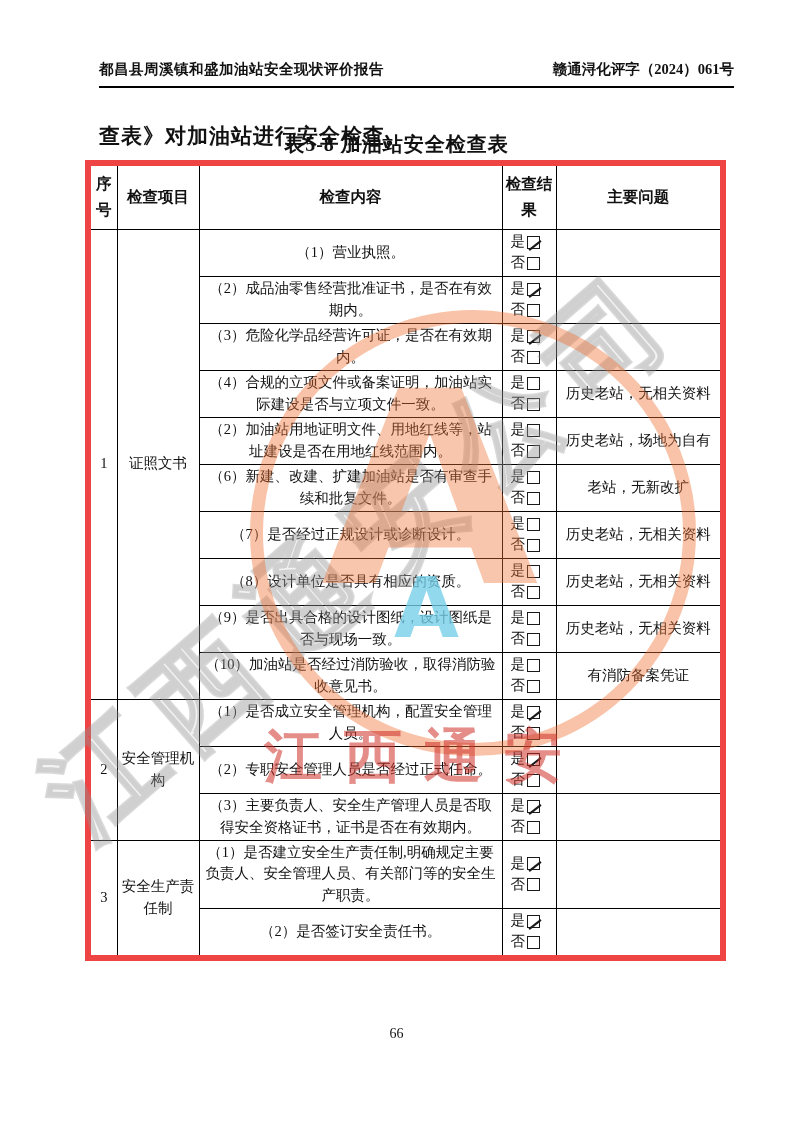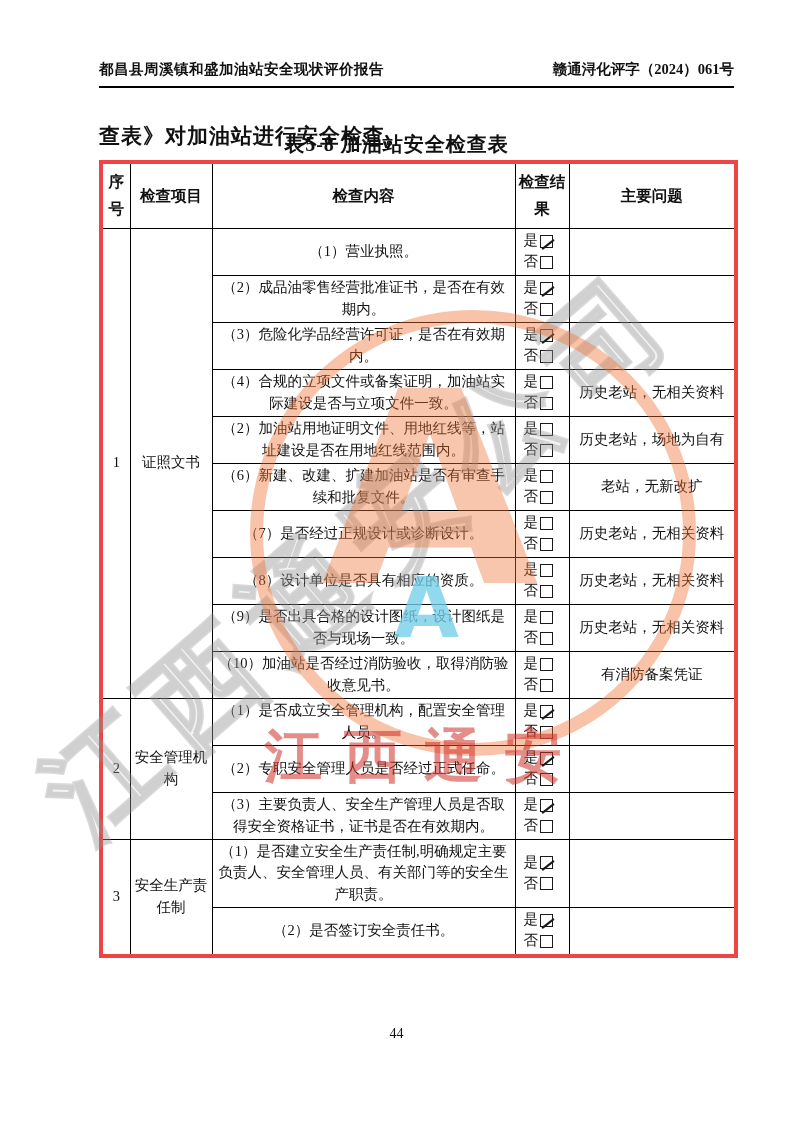--- a/index.html
+++ b/index.html
@@ -14,21 +14,21 @@
   .hdr{position:absolute;left:99px;top:60px;width:635px;display:flex;justify-content:space-between;align-items:flex-end;}
   .hdr-left{font-size:14.5px;font-weight:bold;letter-spacing:.5px;}
   .hdr-right{font-size:14.5px;font-weight:bold;}
   .hdr-rule{position:absolute;left:99px;top:86px;width:635px;border-top:2px solid #000;}
 
   
   .intro{position:absolute;left:99px;top:101px;width:635px;font-size:21px;letter-spacing:1px;font-weight:bold;}
   .tbl-title{position:absolute;left:0;top:131px;width:793px;text-align:center;font-size:20px;font-weight:bold;letter-spacing:1px;}
 
   
-  table.chk{position:absolute;left:99px;top:160px;width:635px;table-layout:fixed;border-collapse:collapse;border:4px solid #ef4444;}
+  table.chk{position:absolute;left:85px;top:160px;width:635px;table-layout:fixed;border-collapse:collapse;border:6px solid #ef4444;}
   table.chk th,table.chk td{border:1px solid #000;word-break:break-all;vertical-align:middle;}
   table.chk thead tr{height:66px;}
   table.chk th{font-size:15.5px;font-weight:bold;text-align:center;padding:1px 2px;line-height:1.7;}
   table.chk tbody td{font-size:14.5px;line-height:1.5;height:44px;padding:1px 4px;}
   td.no-cell{text-align:center;}
   td.item-cell{text-align:center;padding:1px 2px;}
   td.content-cell{text-align:center;}
   td.problem-cell{text-align:center;}
   td.result-cell{padding:1px 2px;}
   .res-line{display:flex;align-items:center;justify-content:flex-start;padding-left:4px;height:21px;}
@@ -319,15 +319,15 @@
         </tr>
       </tbody>
   </table>
 
   <div class="wm wm-gray">江西通安公司</div>
   <div class="wm wm-ring"></div>
   <div class="wm wm-A">A</div>
   <div class="wm wm-a2">A</div>
   <div class="wm wm-red">江西通安</div>
 
-  <div class="pagenum">44</div>
+  <div class="pagenum">66</div>
 
 </div>
 
 </body></html>

